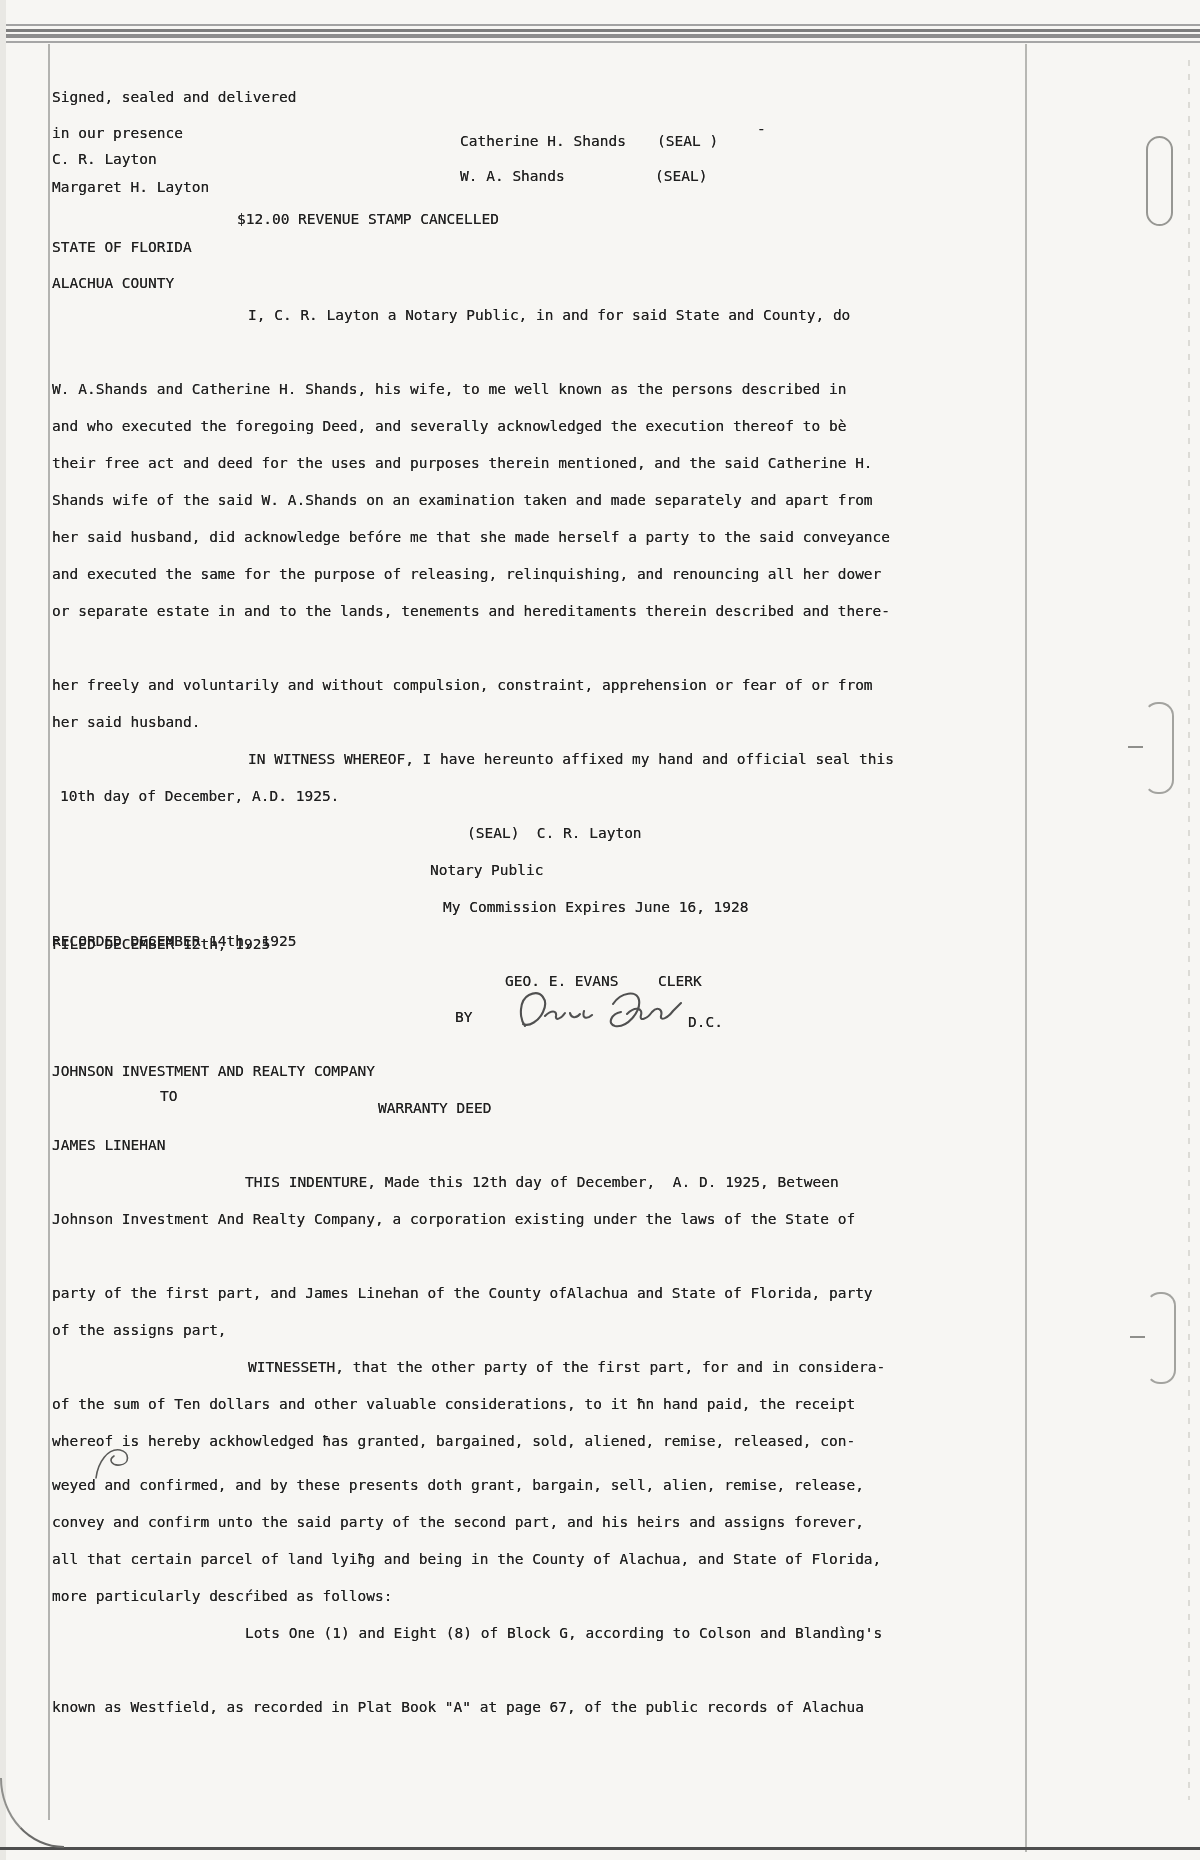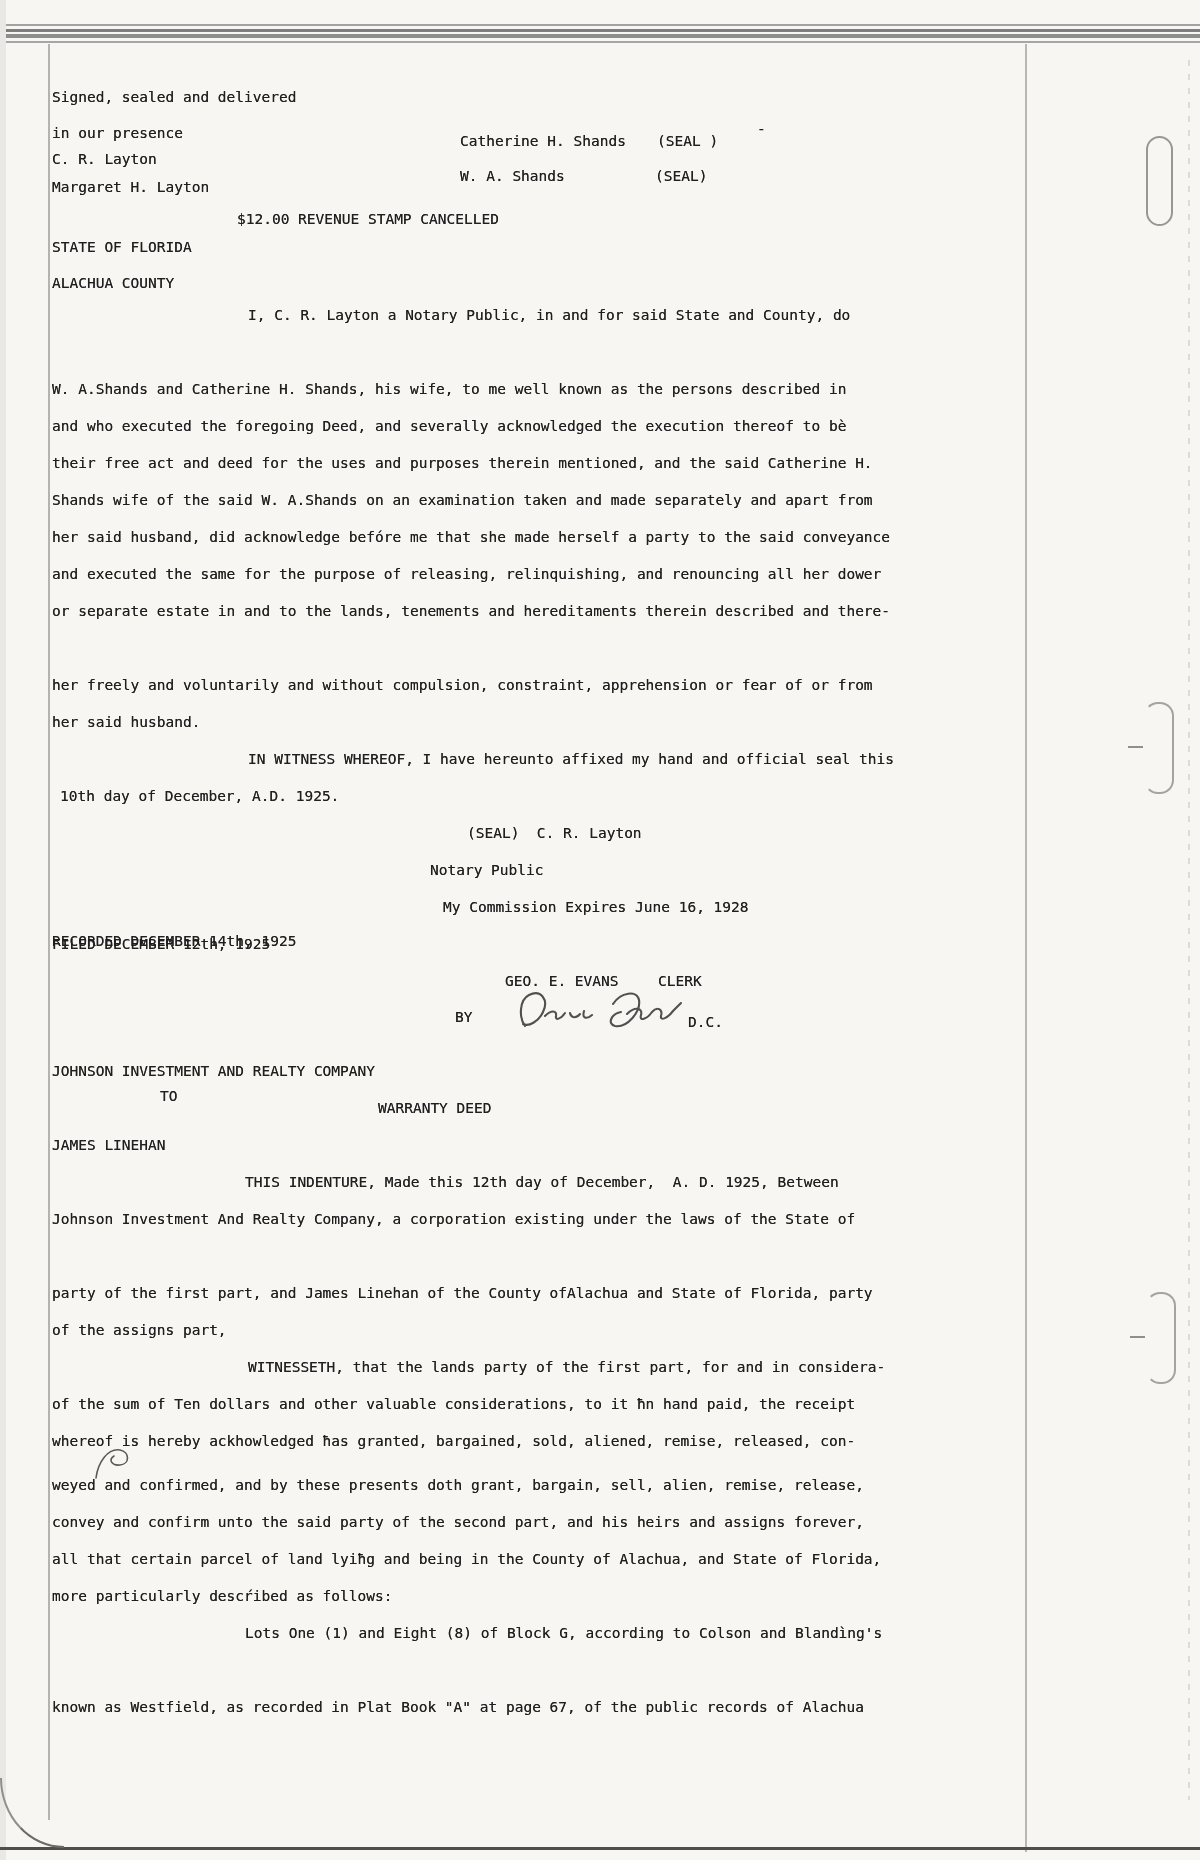--- a/index.html
+++ b/index.html
@@ -127,21 +127,21 @@
     <div class="tl" style="left: 455px; top: 1008px;">BY</div>
     <div class="tl" style="left: 688px; top: 1013px;">D.C.</div>
     <div class="tl" style="left: 52px; top: 1062px;">JOHNSON INVESTMENT AND REALTY COMPANY</div>
     <div class="tl" style="left: 160px; top: 1087px;">TO</div>
     <div class="tl" style="left: 378px; top: 1099px;">WARRANTY DEED</div>
     <div class="tl" style="left: 52px; top: 1136px;">JAMES LINEHAN</div>
     <div class="tl" style="left: 245px; top: 1173px;">THIS INDENTURE, Made this 12th day of December,  A. D. 1925, Between</div>
     <div class="tl" style="left: 52px; top: 1210px;">Johnson Investment And Realty Company, a corporation existing under the laws of the State of</div>
     <div class="tl" style="left: 52px; top: 1284px;">party of the first part, and James Linehan of the County ofAlachua and State of Florida, party</div>
     <div class="tl" style="left: 52px; top: 1321px;">of the assigns part,</div>
-    <div class="tl" style="left: 248px; top: 1358px;">WITNESSETH, that the lands party of the first part, for and in considera-</div>
+    <div class="tl" style="left: 248px; top: 1358px;">WITNESSETH, that the other party of the first part, for and in considera-</div>
     <div class="tl" style="left: 52px; top: 1395px;">of the sum of Ten dollars and other valuable considerations, to it ħn hand paid, the receipt</div>
     <div class="tl" style="left: 52px; top: 1432px;">whereof is hereby ackhowledged ħas granted, bargained, sold, aliened, remise, released, con-</div>
     <div class="tl" style="left: 52px; top: 1476px;">weyed and confirmed, and by these presents doth grant, bargain, sell, alien, remise, release,</div>
     <div class="tl" style="left: 52px; top: 1513px;">convey and confirm unto the said party of the second part, and his heirs and assigns forever,</div>
     <div class="tl" style="left: 52px; top: 1550px;">all that certain parcel of land lyiħg and being in the County of Alachua, and State of Florida,</div>
     <div class="tl" style="left: 52px; top: 1587px;">more particularly descŕibed as follows:</div>
     <div class="tl" style="left: 245px; top: 1624px;">Lots One (1) and Eight (8) of Block G, according to Colson and Blandìng's</div>
     <div class="tl" style="left: 52px; top: 1698px;">known as Westfield, as recorded in Plat Book "A" at page 67, of the public records of Alachua</div>
   </div>
 

